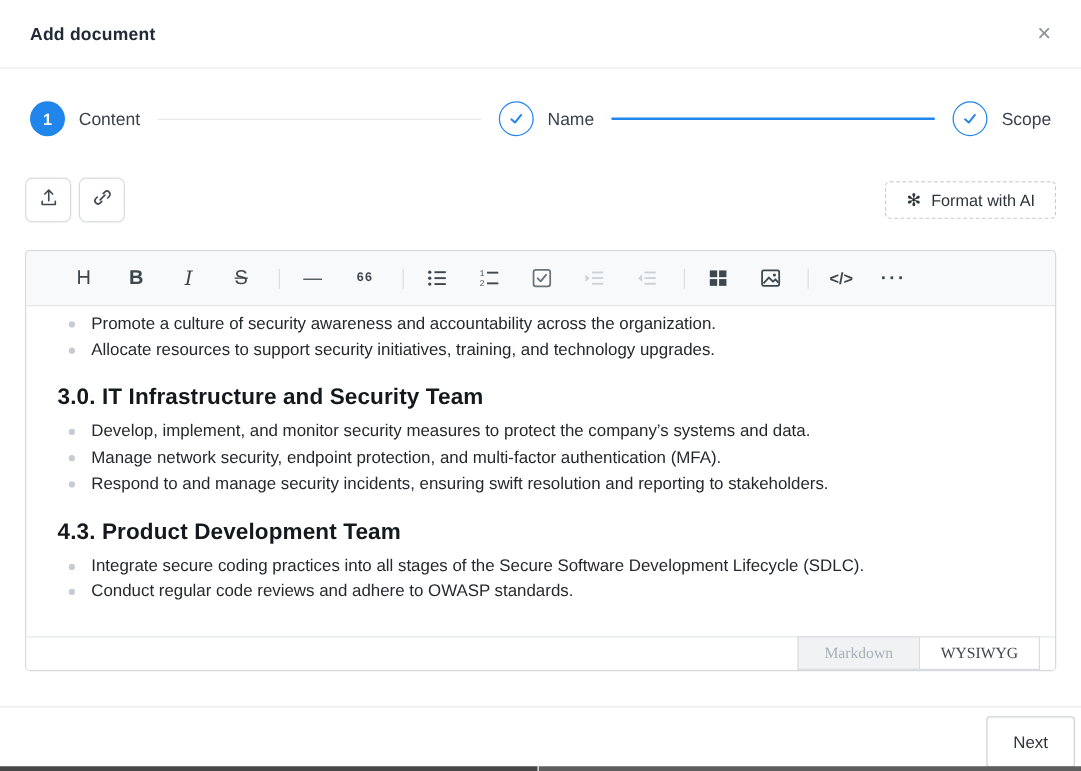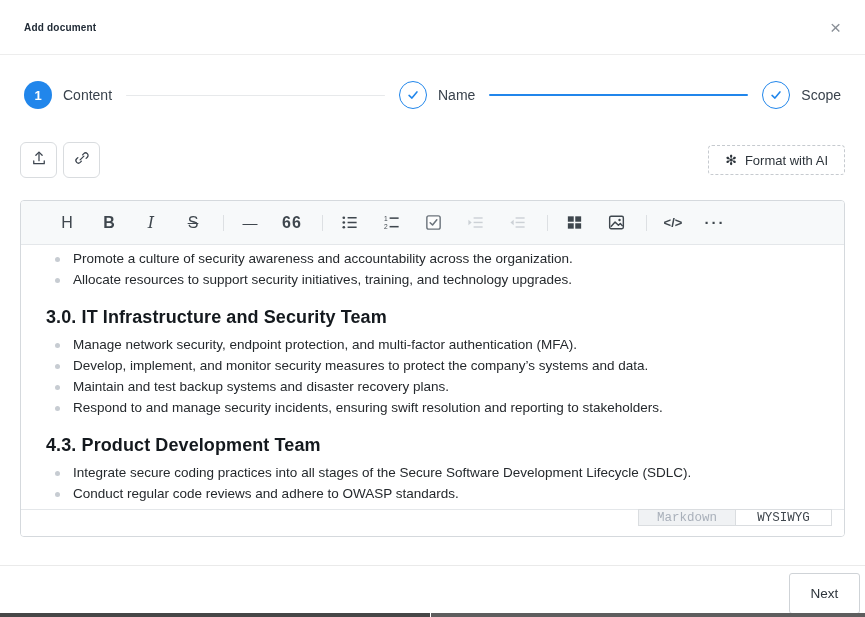--- a/index.html
+++ b/index.html
@@ -13,21 +13,21 @@
   }
   .modal { position: absolute; inset: 0; background: #fff; }
 
   
   .modal-header {
     position: absolute; top: 0; left: 0; right: 0; height: 55px;
     border-bottom: 1px solid #ededed;
     display: flex; align-items: center; justify-content: space-between;
     padding: 0 24px;
   }
-  .modal-title { font-size: 10px; font-weight: 700; color: #212b36; letter-spacing: .2px; }
+  .modal-title { font-size: 14px; font-weight: 700; color: #212b36; letter-spacing: .2px; }
   .close-btn {
     font-size: 19px; color: #8a9097; cursor: pointer; line-height: 1;
     background: none; border: none; font-family: inherit;
   }
 
   
   .stepper {
     position: absolute; top: 70px; left: 24px; right: 24px; height: 50px;
     display: flex; align-items: center;
   }
@@ -80,21 +80,21 @@
     display: flex; align-items: center; justify-content: center;
     border: none; background: transparent; border-radius: 4px; cursor: pointer;
     color: #3f474e; font-family: "Liberation Sans", sans-serif;
   }
   .tb-btn svg { width: 19px; height: 19px; }
   .tb-heading { font-size: 16px; font-weight: 400; }
   .tb-bold { font-size: 16px; font-weight: 800; }
   .tb-italic { font-size: 16px; font-style: italic; font-family: "DejaVu Serif", serif; }
   .tb-strike { font-size: 16px; text-decoration: line-through; }
   .tb-hr { font-size: 15px; }
-  .tb-quote { font-size: 16px; font-weight: 700; letter-spacing: 1px; }
+  .tb-quote { font-size: 10px; font-weight: 700; letter-spacing: 1px; }
   .tb-code { font-size: 13px; font-weight: 600; font-family: "Liberation Sans", sans-serif; }
   .tb-more { font-size: 15px; font-weight: 700; letter-spacing: 2px; }
   .tb-sep { width: 1px; height: 16px; background: #dde0e3; margin: 0 10px 0 4px; }
   .tb-btn.disabled { color: #ccd1d6; cursor: default; }
 
   .ed-content {
     flex: 1; overflow: hidden; padding: 4px 20px 0 25px;
     font-size: 13.5px; color: #24292e;
   }
   .ed-content h3 {
@@ -108,24 +108,24 @@
   .ed-content li::before {
     content: ""; position: absolute; left: 9px; top: 8px;
     width: 5px; height: 5px; border-radius: 50%; background: #c7ccd2;
   }
 
   .mode-bar {
     height: 27px; flex: none; border-top: 1px solid #e4e7ea;
     display: flex; justify-content: flex-end; padding-right: 12px; background: #fff;
   }
   .mode-tab {
-    width: 97px; height: 17px; margin-top: -1px;
+    width: 97px; height: 27px; margin-top: -1px;
     display: flex; align-items: center; justify-content: center;
     font-size: 12.5px; border: 1px solid #dadde0; cursor: pointer;
-    font-family: Liberation Mono, monospace;
+    font-family: Liberation Serif, serif;
   }
   .mode-tab.inactive { background: #f0f2f4; color: #a9b0ba; border-right: none; }
   .mode-tab.active { background: #fff; color: #40474e; }
 
   
   .footer-divider {
     position: absolute; top: 565px; left: 0; right: 0; height: 1px; background: #eaeaea;
   }
   .next-btn {
     position: absolute; top: 573px; right: 5px; width: 71px; height: 41px;
@@ -270,23 +270,22 @@
       <button class="tb-btn tb-more">···</button>
     </div>
 
     <div class="ed-content">
       <ul>
         <li>Promote a culture of security awareness and accountability across the organization.</li>
         <li>Allocate resources to support security initiatives, training, and technology upgrades.</li>
       </ul>
       <h3>3.0. IT Infrastructure and Security Team</h3>
       <ul>
+        <li>Develop, implement, and monitor security measures to protect the company’s systems and data.</li>
         <li>Manage network security, endpoint protection, and multi-factor authentication (MFA).</li>
-        <li>Develop, implement, and monitor security measures to protect the company’s systems and data.</li>
-        <li>Maintain and test backup systems and disaster recovery plans.</li>
         <li>Respond to and manage security incidents, ensuring swift resolution and reporting to stakeholders.</li>
       </ul>
       <h3>4.3. Product Development Team</h3>
       <ul>
         <li>Integrate secure coding practices into all stages of the Secure Software Development Lifecycle (SDLC).</li>
         <li>Conduct regular code reviews and adhere to OWASP standards.</li>
       </ul>
     </div>
 
     <div class="mode-bar">

